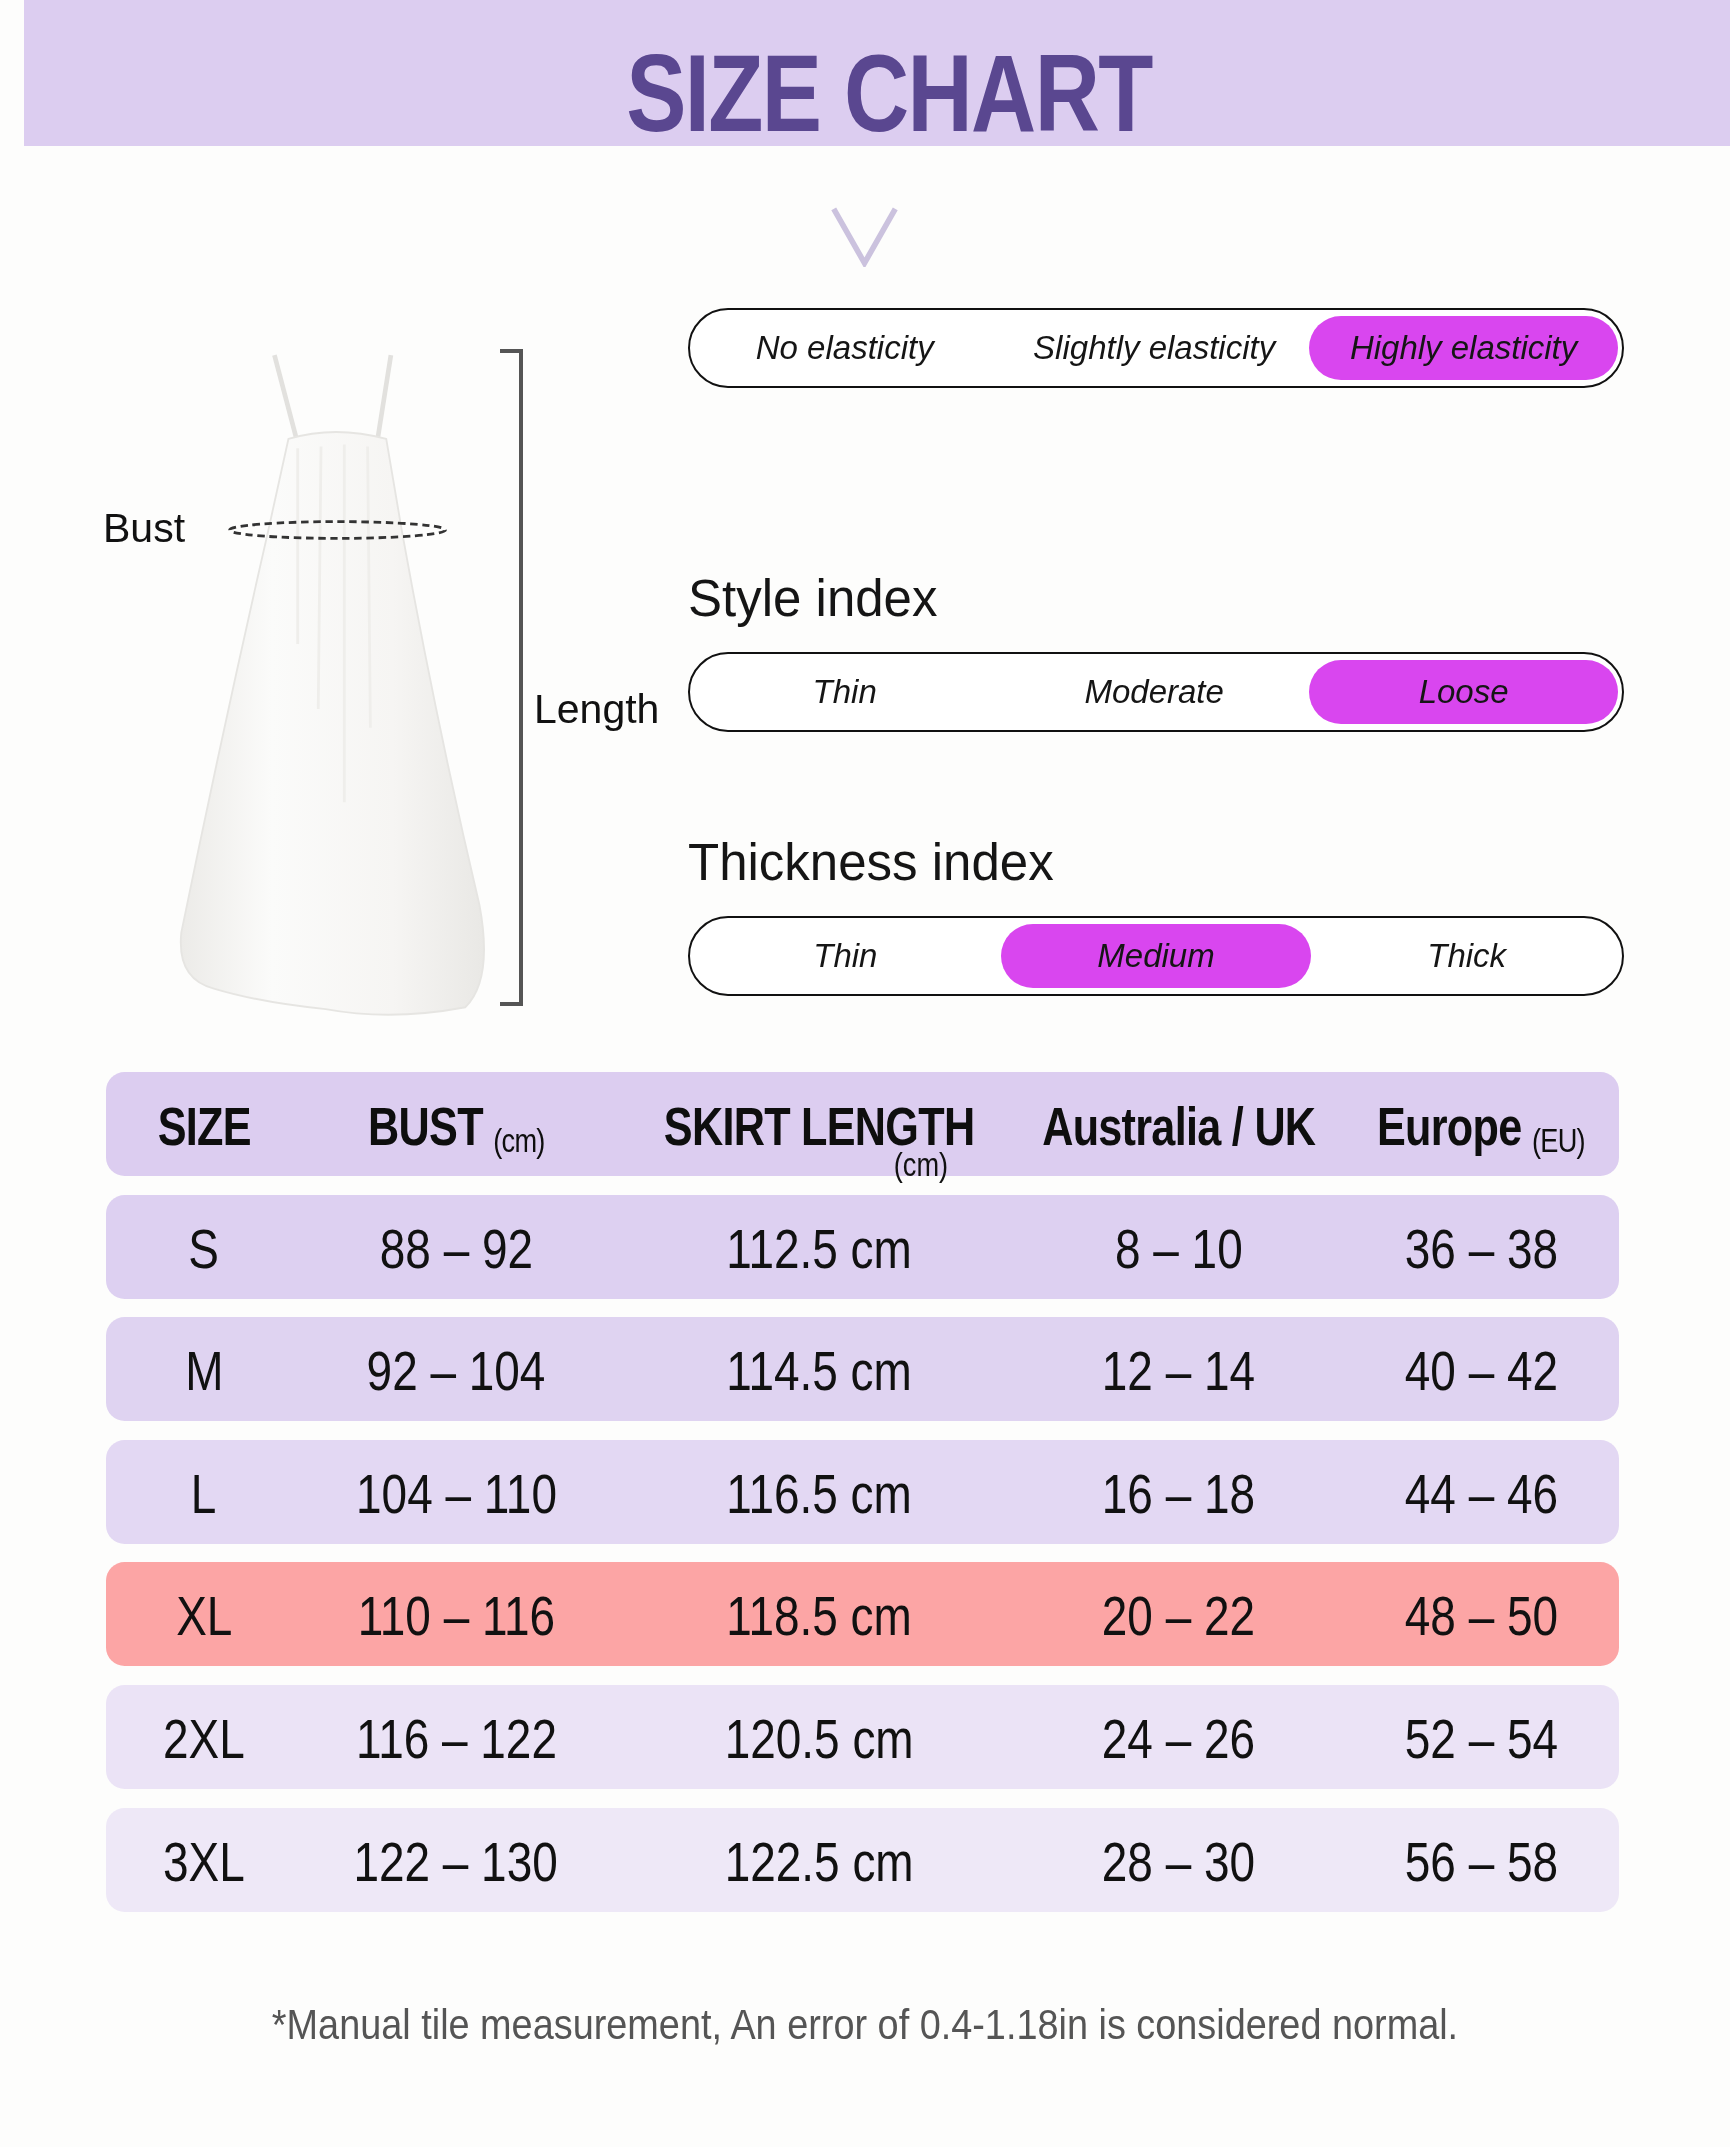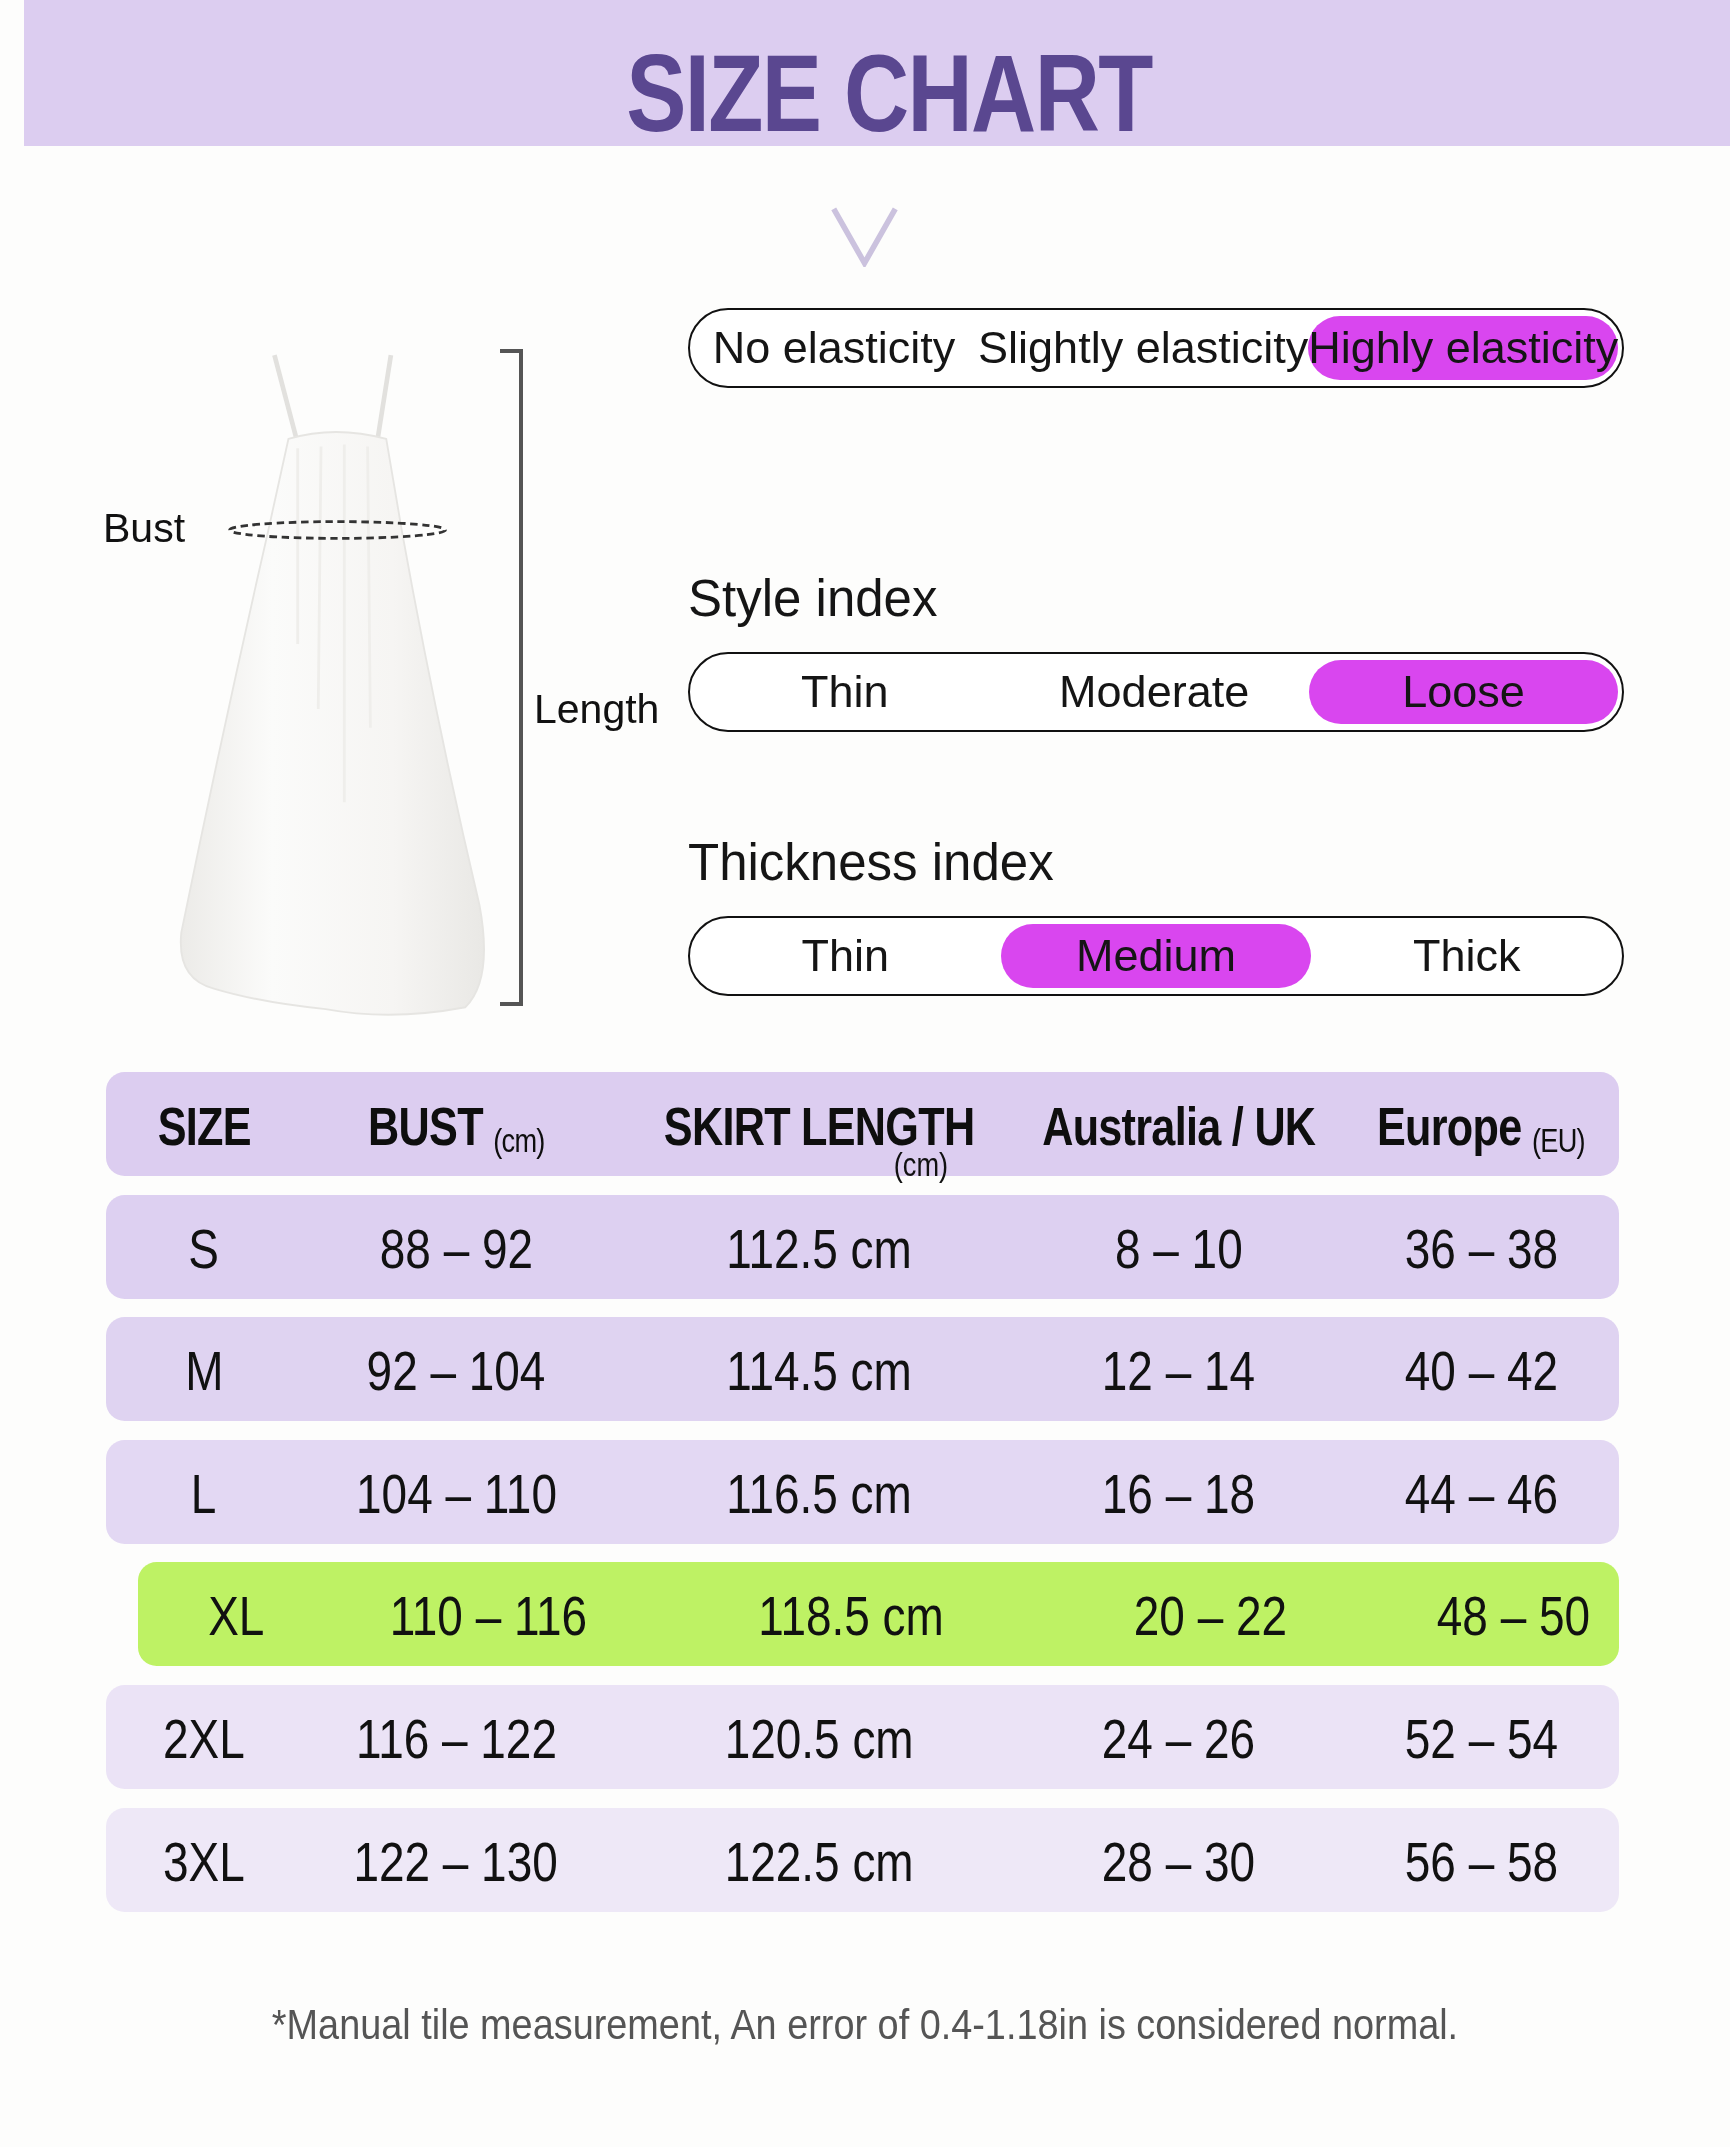--- a/index.html
+++ b/index.html
@@ -37,22 +37,23 @@
 
   
   .index-block { position:absolute; left:688px; width:936px; }
   .index-title { font-size:51px; color:#151515; line-height:1; margin-bottom:28px; white-space:nowrap; }
   .pill {
     position:relative; height:76px; border:2.8px solid #111; border-radius:41px;
     background:#fff; display:flex; overflow:hidden;
   }
   .pill-option {
     flex:1; display:flex; align-items:center; justify-content:center;
-    font-size:45px; color:#151515; position:relative; z-index:1; white-space:nowrap;
+    font-size:33px; color:#151515; position:relative; z-index:1; white-space:nowrap;
     border-radius:37px;
+    font-style:italic;
   }
   .pill-option.active { background:#d946ef; margin:5.6px 0; }
   .pill-option.active.last { margin-right:3.7px; }
 
   
   .table { position:absolute; left:106px; top:1072px; width:1513px; }
   .trow {
     position:relative; height:104px; border-radius:18.6px;
     display:flex; align-items:center; margin-bottom:18.6px;
   }
@@ -204,21 +205,21 @@
         <div class="cell c2">
           <span class="dcell">116.5 cm</span>
         </div>
         <div class="cell c3">
           <span class="dcell">16 – 18</span>
         </div>
         <div class="cell c4">
           <span class="dcell">44 – 46</span>
         </div>
       </div>
-      <div class="trow" style="background: #bef264; margin-left: 32px;">
+      <div class="trow" style="background: #fca5a5;">
         <div class="cell c0">
           <span class="dcell">XL</span>
         </div>
         <div class="cell c1">
           <span class="dcell">110 – 116</span>
         </div>
         <div class="cell c2">
           <span class="dcell">118.5 cm</span>
         </div>
         <div class="cell c3">

